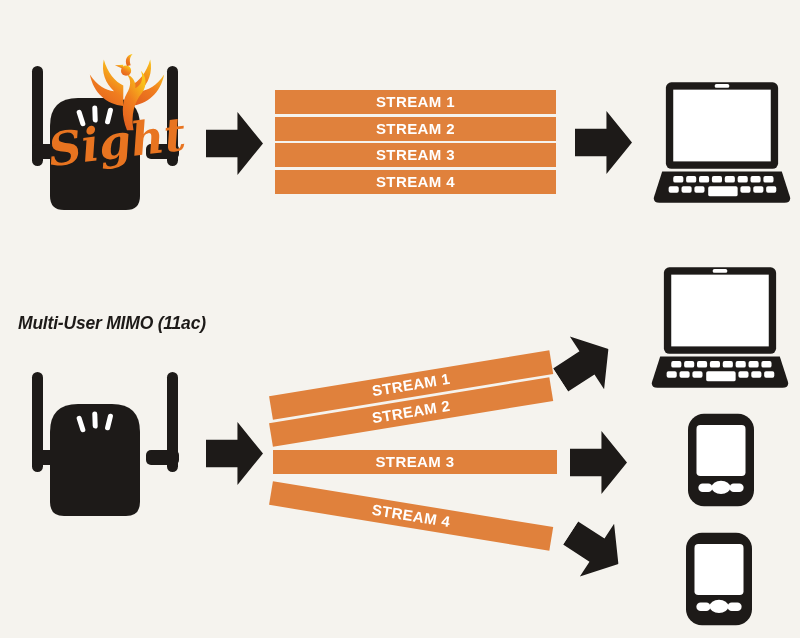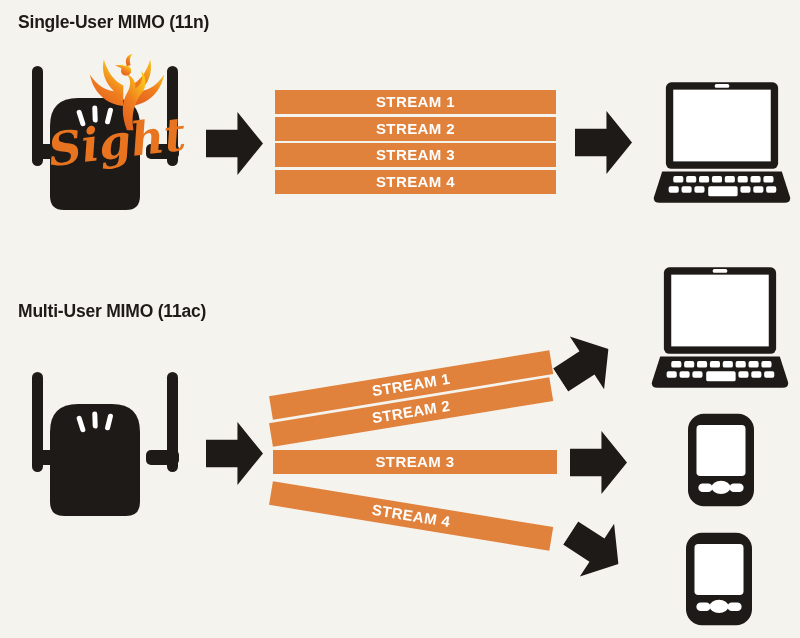--- a/index.html
+++ b/index.html
@@ -35,21 +35,20 @@
   .logo-text-svg text{
     font-family:"DejaVu Serif","Liberation Serif",serif;
     font-style:italic;font-weight:700;
   }
 </style>
 </head>
 <body>
 
 <div id="canvas">
 
-  <div class="section-title" style="top:12px;">Single-User MIMO (11n)</div>
 
   <div class="abs" style="left:16px;top:50px;width:178px;height:168px;">
     <svg width="178" height="168" viewBox="0 0 178 168">
       <rect class="ink" x="16" y="16" width="11" height="100" rx="5.5"></rect>
       <rect class="ink" x="16" y="94" width="32" height="15" rx="5"></rect>
       <rect class="ink" x="151" y="16" width="11" height="100" rx="5.5"></rect>
       <rect class="ink" x="130" y="94" width="33" height="15" rx="5"></rect>
       <path class="ink" d="M34,76 Q34,48 62,48 L96,48 Q124,48 124,76 L124,146 Q124,160 110,160 L48,160 Q34,160 34,146 Z"></path>
       <g class="lite">
         <rect x="-2.5" y="-8.5" width="5" height="17" rx="2.5" transform="translate(65,68) rotate(-18)"></rect>
@@ -113,21 +112,21 @@
       <rect x="17" y="113" width="11" height="7" rx="2"></rect>
         <rect x="31" y="113" width="11" height="7" rx="2"></rect>
         <rect x="45" y="113" width="11" height="7" rx="2"></rect>
         <rect x="95" y="113" width="11" height="7" rx="2"></rect>
         <rect x="109" y="113" width="11" height="7" rx="2"></rect>
         <rect x="123" y="113" width="11" height="7" rx="2"></rect>
       <rect x="60" y="113" width="32" height="11" rx="2"></rect>
     </g>
   </svg>
 
-  <div class="section-title" style="top:301px;">Multi-User MIMO (11ac)</div>
+  <div class="section-title" style="top:313px;font-style:italic;">Multi-User MIMO (11ac)</div>
 
   <div class="abs" style="left:16px;top:356px;width:178px;height:168px;">
     <svg width="178" height="168" viewBox="0 0 178 168">
       <rect class="ink" x="16" y="16" width="11" height="100" rx="5.5"></rect>
       <rect class="ink" x="16" y="94" width="32" height="15" rx="5"></rect>
       <rect class="ink" x="151" y="16" width="11" height="100" rx="5.5"></rect>
       <rect class="ink" x="130" y="94" width="33" height="15" rx="5"></rect>
       <path class="ink" d="M34,76 Q34,48 62,48 L96,48 Q124,48 124,76 L124,146 Q124,160 110,160 L48,160 Q34,160 34,146 Z"></path>
       <g class="lite">
         <rect x="-2.5" y="-8.5" width="5" height="17" rx="2.5" transform="translate(65,68) rotate(-18)"></rect>

